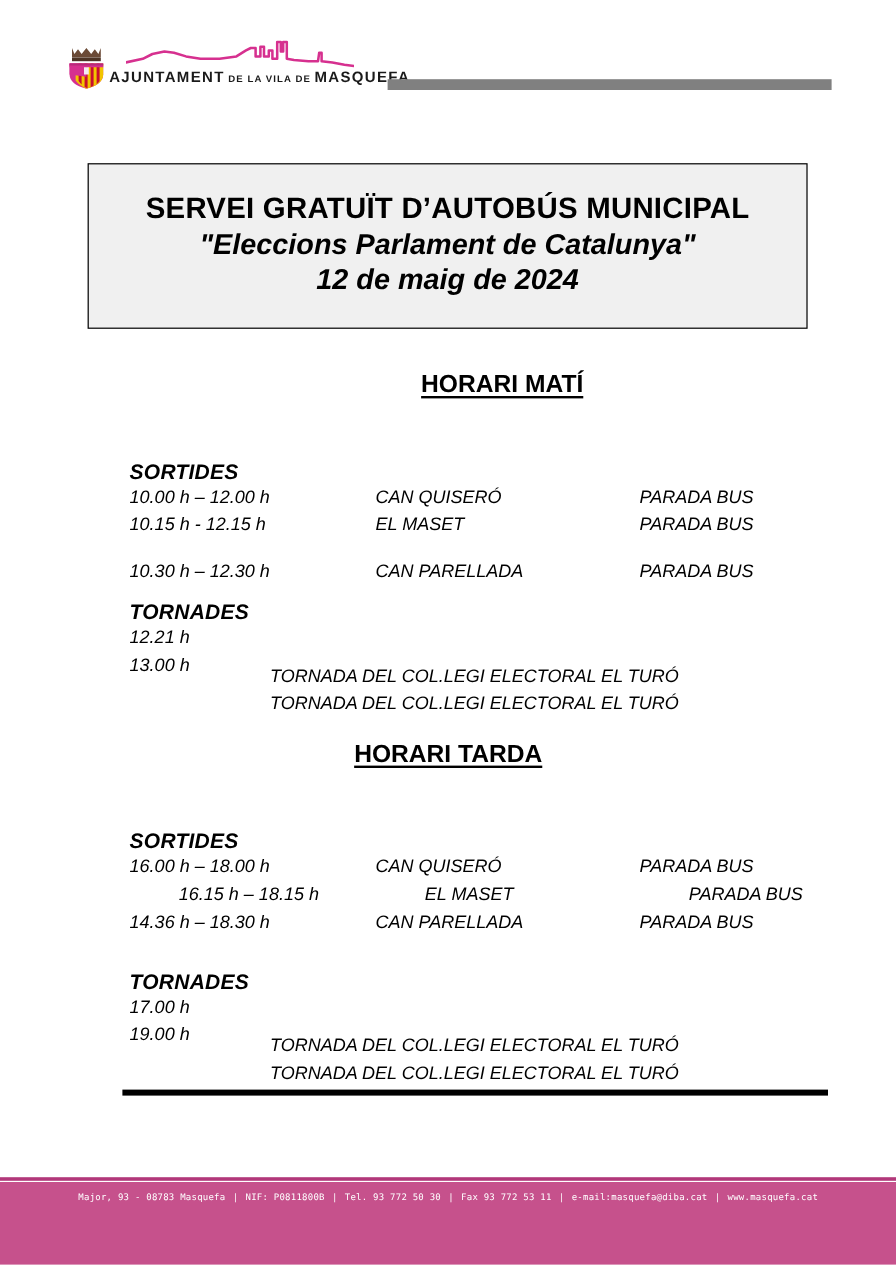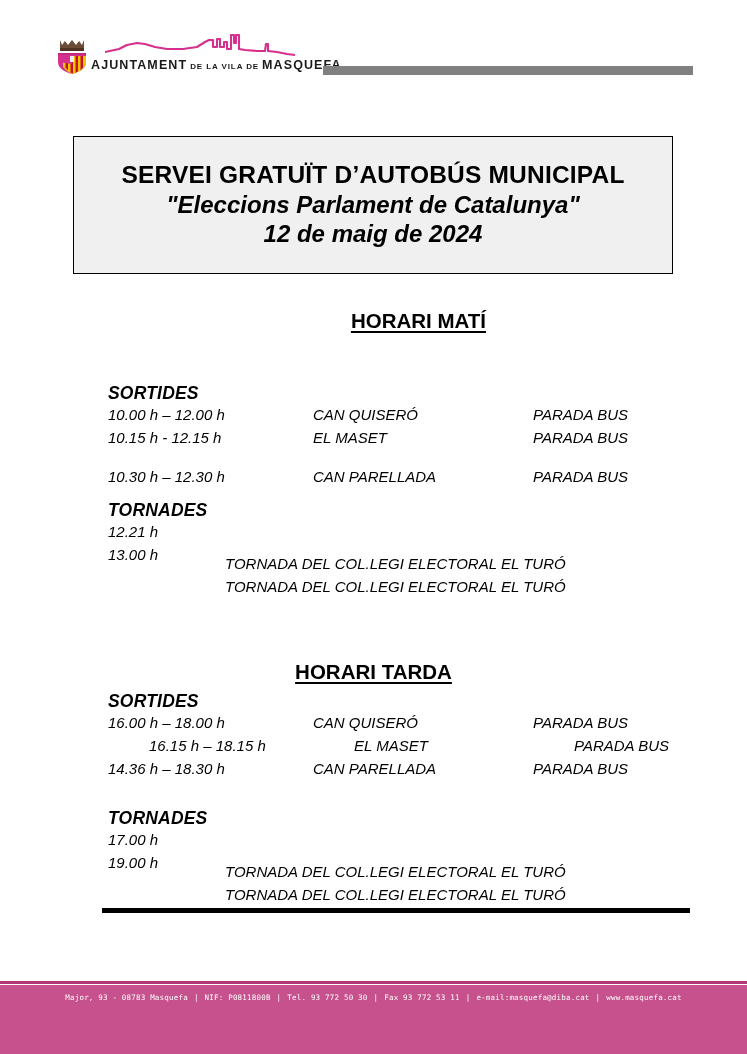--- a/index.html
+++ b/index.html
@@ -114,21 +114,21 @@
   .section-heading {
     position: absolute;
     width: 747px;
     text-align: center;
     font-size: 20.5px;
     font-weight: bold;
     text-decoration: underline;
     text-underline-offset: 3px;
   }
   #heading-mati { top: 309px; margin-left: 45px; }
-  #heading-tarda { top: 617px; margin-top: 43px; }
+  #heading-tarda { top: 617px; }
 
   .group-label {
     position: absolute;
     left: 108px;
     font-size: 17.5px;
     font-weight: bold;
     font-style: italic;
     letter-spacing: 0.2px;
     white-space: nowrap;
   }

